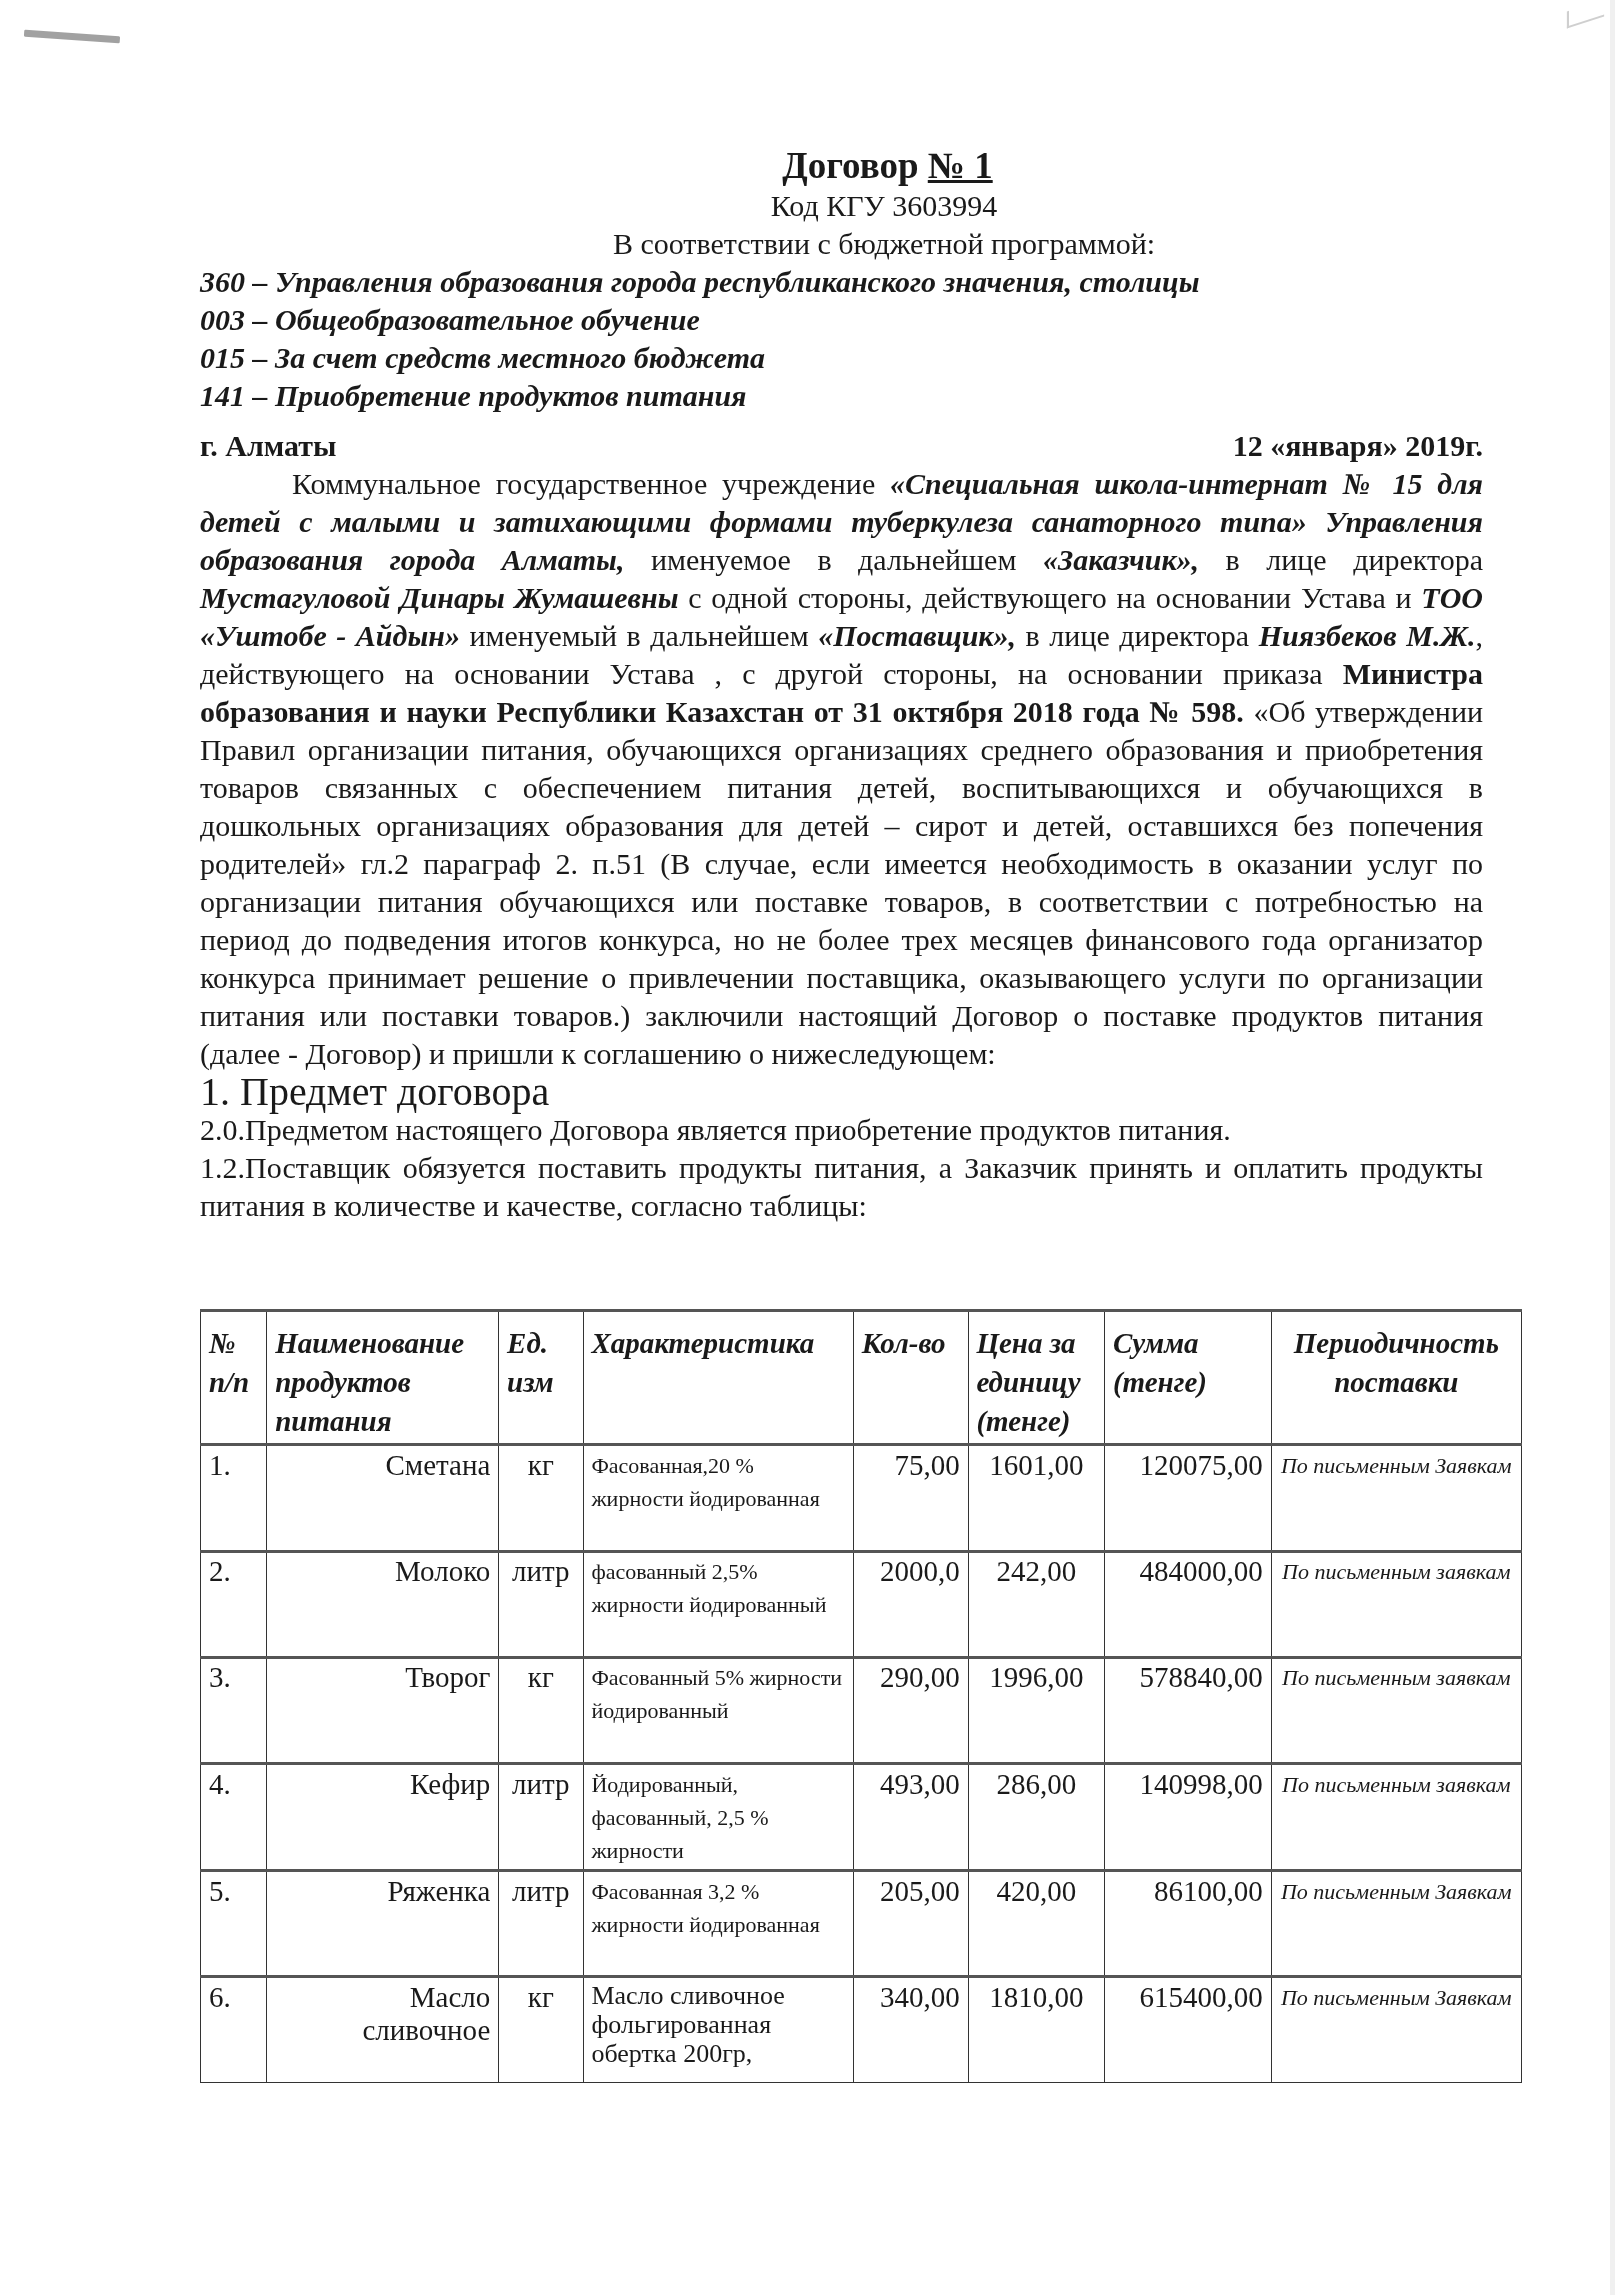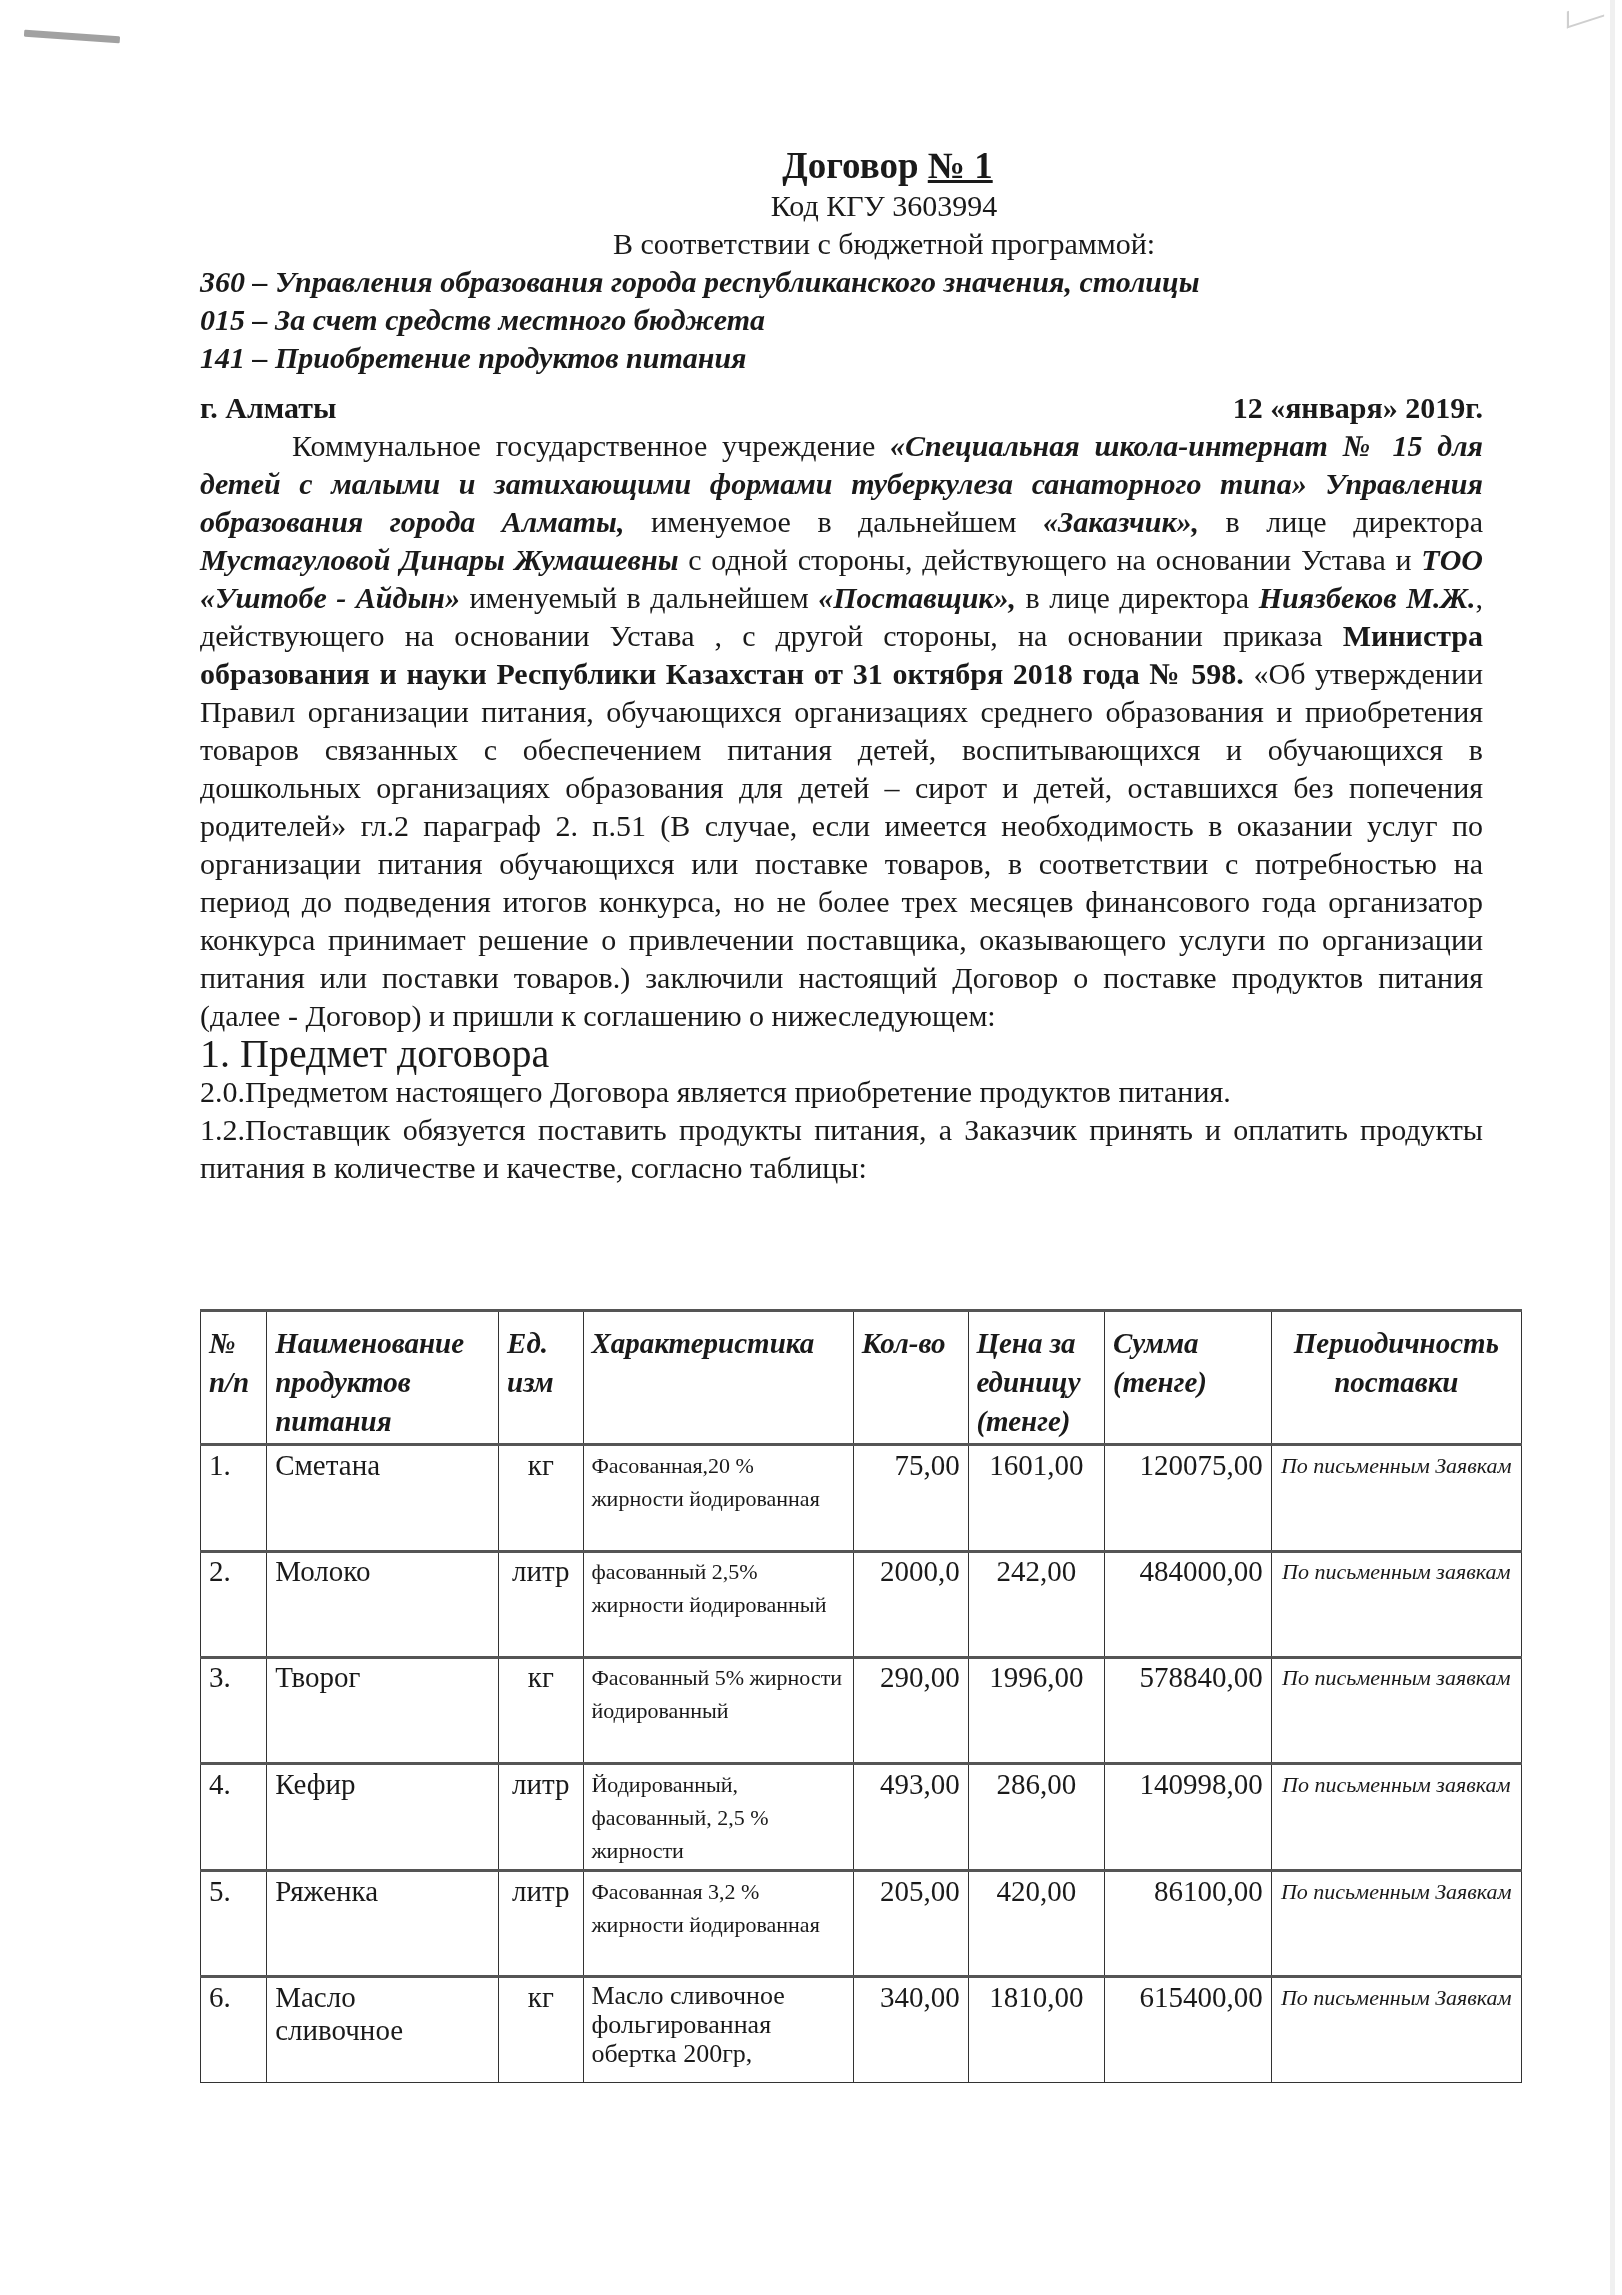--- a/index.html
+++ b/index.html
@@ -35,21 +35,21 @@
   table.goods th.c-period { text-align: center; border-radius: 17px; }
   table.goods td { height: 98px; line-height: 33px; }
   .cell-n { width: 42px; }
   .cell-name { width: 131px; }
   .cell-unit { width: 58px; }
   .cell-char { width: 170px; }
   .cell-qty { width: 85px; }
   .cell-price { width: 98px; }
   .cell-sum { width: 131px; }
   .cell-period { width: 157px; }
-  td.name-cell, td.unit-cell, td.qty-cell, td.sum-cell { vertical-align: bottom; padding-bottom: 3.9px; }
+  td.name-cell, td.unit-cell, td.qty-cell, td.sum-cell { vertical-align: bottom; padding-bottom: 3.9px; text-align: right; }
   td.unit-cell { text-align: center; }
   td.qty-cell, td.sum-cell { text-align: right; }
   td.price-cell { text-align: center; padding-top: 26px; }
   td.char-cell { font-size: 22px; line-height: 30px; }
   td.char-cell.small { font-size: 26px; line-height: 29px; }
   td.period-cell { text-align: center; font-style: italic; font-size: 22px; line-height: 33px; }
   td.num-cell { padding-top: 6.5px; }
   td.price-bottom { vertical-align: bottom; text-align: center; padding-bottom: 3.9px; }
 </style>
 </head>
@@ -60,20 +60,21 @@
 <div class="edge-line"></div>
 
 <div class="page">
   <div class="title">
     <span>Договор </span><span class="num">№ 1</span>
   </div>
   <div class="center-line">Код КГУ 3603994</div>
   <div class="center-line">В соответствии с бюджетной программой:</div>
   <div>
     <div class="prog">360 – Управления образования города республиканского значения, столицы</div>
+    <div class="prog">003 – Общеобразовательное обучение</div>
     <div class="prog">015 – За счет средств местного бюджета</div>
     <div class="prog">141 – Приобретение продуктов питания</div>
   </div>
 
   <div class="date-row">
     <span>г. Алматы</span>
     <span>12 «января» 2019г.</span>
   </div>
 
   <p class="para"><span class="indent"></span><span>Коммунальное государственное учреждение </span><span class="bi">«Специальная школа-интернат № 15 для детей с малыми и затихающими формами туберкулеза санаторного типа» Управления образования города Алматы,</span><span> именуемое в дальнейшем </span><span class="bi">«Заказчик»,</span><span> в лице директора </span><span class="bi">Мустагуловой Динары Жумашевны</span><span> с одной стороны, действующего на основании Устава и </span><span class="bi">ТОО «Уштобе - Айдын»</span><span> именуемый в дальнейшем </span><span class="bi">«Поставщик»,</span><span> в лице директора </span><span class="bi">Ниязбеков  М.Ж.</span><span>, действующего на основании Устава , с другой стороны, на основании приказа </span><span class="b">Министра образования и науки Республики Казахстан от 31 октября 2018 года № 598.</span><span> «Об утверждении Правил организации питания, обучающихся организациях среднего образования и приобретения товаров связанных с обеспечением питания детей, воспитывающихся и обучающихся в дошкольных организациях образования для детей – сирот и детей, оставшихся без попечения родителей» гл.2 параграф 2. п.51 (В случае, если имеется необходимость в оказании услуг по организации питания обучающихся или поставке товаров, в соответствии с потребностью на период до подведения итогов конкурса, но не более трех месяцев финансового года организатор конкурса принимает решение о привлечении поставщика, оказывающего услуги по организации питания или поставки товаров.) заключили настоящий Договор о поставке продуктов питания (далее - Договор) и пришли к соглашению о нижеследующем:</span></p>

